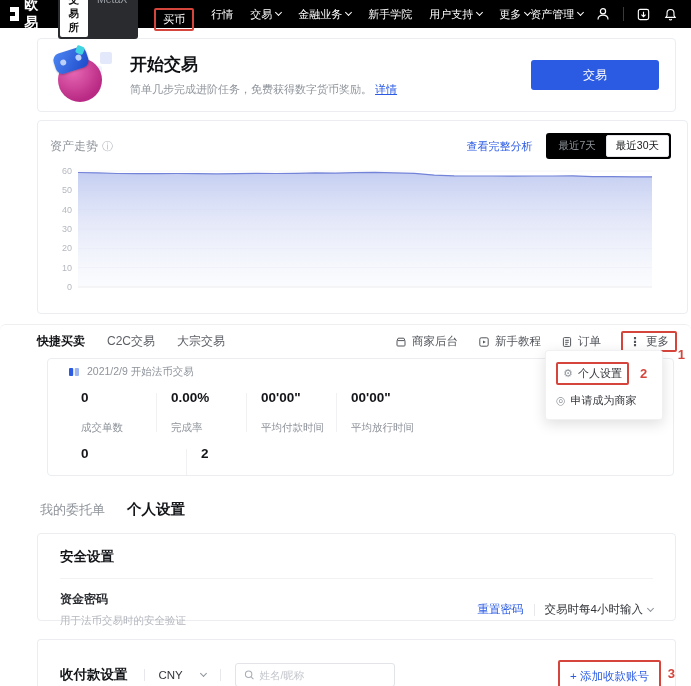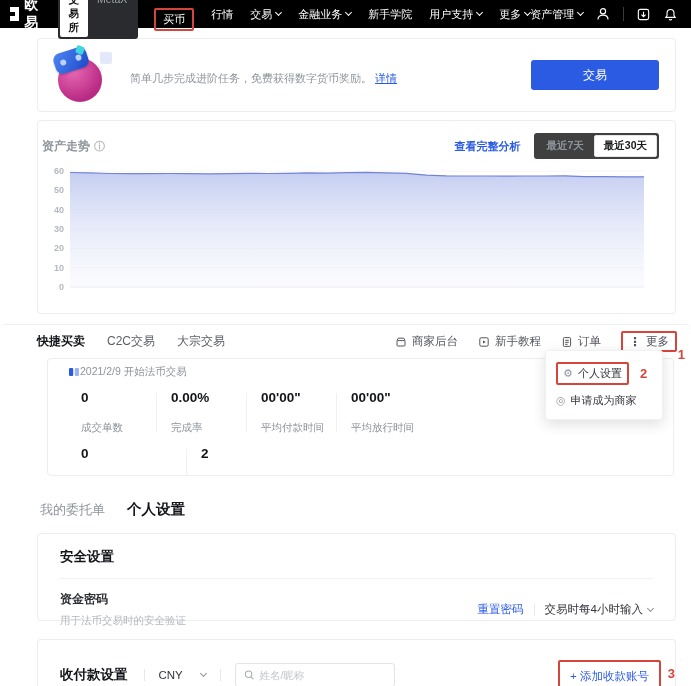--- a/index.html
+++ b/index.html
@@ -42,43 +42,43 @@
   .illus .pad i{position:absolute; width:6px; height:6px; border-radius:50%; background:#bcd1fa; top:7px;}
   .illus .pad i:first-child{left:6px} .illus .pad i:last-child{right:6px}
   .illus .cube{position:absolute; left:24px; top:0; width:8px; height:8px; background:#3fd4e0; border-radius:2px; transform:rotate(20deg);}
   .start-info { margin-left:16px; }
   .start-title { font-size:17px; font-weight:bold; color:#101114; }
   .start-sub { font-size:11px; color:#8f949b; margin-top:6px; }
   .link { color:#2b5be3; cursor:pointer; }
   .link.u { text-decoration:underline; }
   .btn-primary { margin-left:auto; background:#2b5be3; color:#fff; font-size:12px; border:none; border-radius:3px; width:128px; height:30px; cursor:pointer; }
   
-  .asset-card { height:194px; margin:8px 15px 0 37px; padding:12px 16px 0 4px;font-weight:bold; }
+  .asset-card { height:194px; margin:8px 3px 0 37px; padding:12px 16px 0 12px; }
   .asset-head { display:flex; align-items:center; }
   .asset-title { font-size:12px; color:#8f949b; display:flex; align-items:center; gap:4px; }
   .info-ico { color:#b6bac1; font-size:11px; }
   .asset-right { margin-left:auto; display:flex; align-items:center; gap:14px; }
   .analysis-link { font-size:11px; }
-  .range-toggle { background:#404040; border-radius:3px; padding:2px; display:flex; }
+  .range-toggle { background:#000000; border-radius:3px; padding:2px; display:flex; }
   .range-btn { font-size:10.5px; color:#8f949b; padding:3px 9px; border-radius:2px; cursor:pointer; border:1px solid transparent; }
   .range-btn.active { background:#fff; border-color:#e4e6ea; color:#17181a; }
   .chart-wrap { position:relative; margin-top:2px; }
   .ytick { font-size:9px; fill:#b4b8bf; }
   .x-labels { display:flex; justify-content:space-between; font-size:9.5px; color:#9a9ea6; padding:0 2px 0 18px; margin-top:-8px; }
   
   .tabs-row { margin-top:10px; border-top:1px solid #efefef; padding:6px 14px 5px 37px; display:flex; align-items:center;border-radius:6px; }
   .ptab { font-size:12px; color:#5d6066; margin-right:22px; cursor:pointer; }
   .ptab.active { color:#141519; font-weight:bold; }
   .row-actions { margin-left:auto; display:flex; align-items:center; gap:20px; }
   .action { display:inline-flex; align-items:center; gap:5px; font-size:11.5px; color:#52555b; cursor:pointer; white-space:nowrap; }
   .abox-more { padding:1px 6px; display:inline-flex; }
   .dots { font-size:12px; color:#52555b; font-weight:bold; }
   
   .stats-card { margin:1px 17px 0 47px; height:118px; padding:6px 0 0 20px; position:relative; overflow:hidden; }
-  .hist-row { display:flex; align-items:center; font-size:10.5px; color:#8f949b; }
+  .hist-row { display:flex; align-items:center; gap:7px; font-size:10.5px; color:#8f949b; }
   .stats-row { display:flex; margin-top:11px; padding-left:13px; }
   .stat { width:90px; position:relative; }
   .stat-wide { width:120px; position:relative; }
   .stat:not(:last-child)::after, .stat-wide:not(:last-child)::after { content:''; position:absolute; right:14px; top:3px; bottom:3px; width:1px; background:#f1f1f4; }
   .stat-val { font-size:13.5px; font-weight:bold; color:#141519; }
   .stat-lbl { font-size:10.5px; color:#8f949b; margin-top:16px; }
   
   .dropdown { position:absolute; top:350px; right:28px; width:118px; background:#fff; border:1px solid #f1f1f3; border-radius:3px; box-shadow:0 4px 14px rgba(0,0,0,.13); padding:7px 8px; z-index:30; }
   .menu-item { display:flex; align-items:center; gap:5px; font-size:11px; color:#33353a; padding:4px 2px; cursor:pointer; white-space:nowrap; }
   .menu-ico { color:#8f949b; font-size:11px; }
@@ -192,20 +192,21 @@
     <span class="sq1"></span>
       <span class="sq2"></span>
     <span class="ball"></span>
     <span class="pad">
         <i></i>
         <i></i>
       </span>
     <span class="cube"></span>
   </div>
   <div class="start-info">
+    <div class="start-title">开始交易</div>
     <div class="start-sub">
       <span>简单几步完成进阶任务，免费获得数字货币奖励。</span>
       <span class="link u">详情</span>
     </div>
   </div>
   <button class="btn-primary">交易</button>
 </div>
 
 <div class="card asset-card">
   <div class="asset-head">

